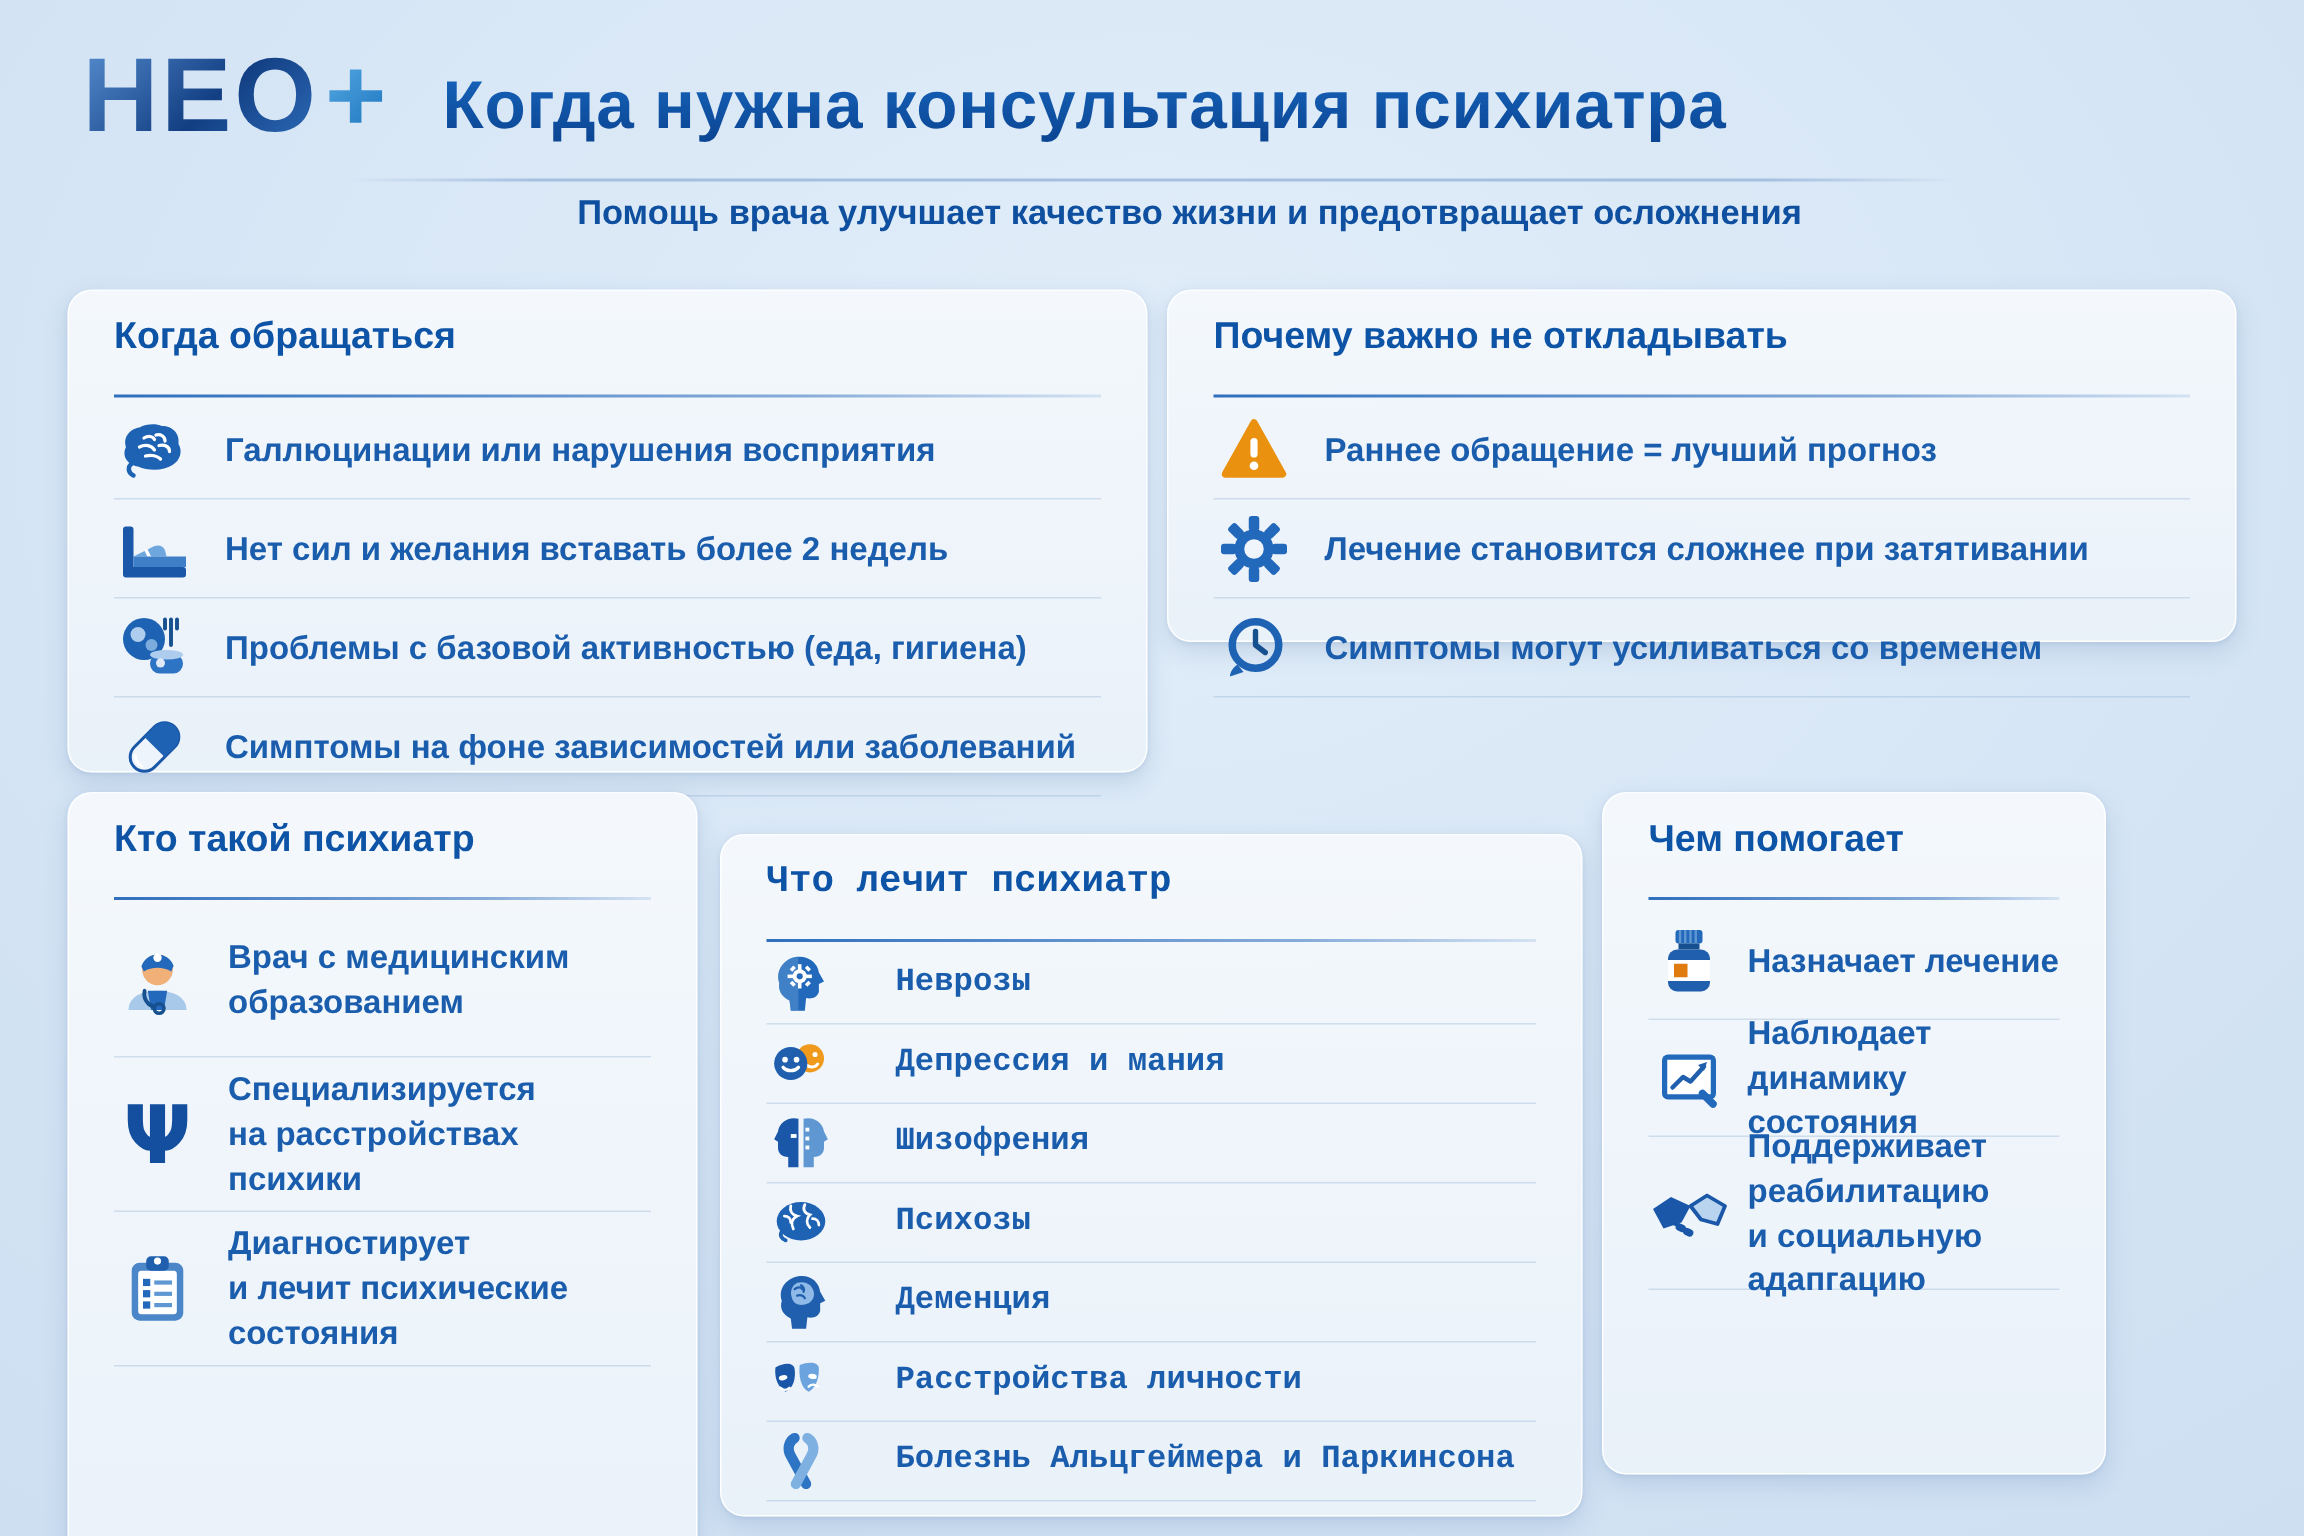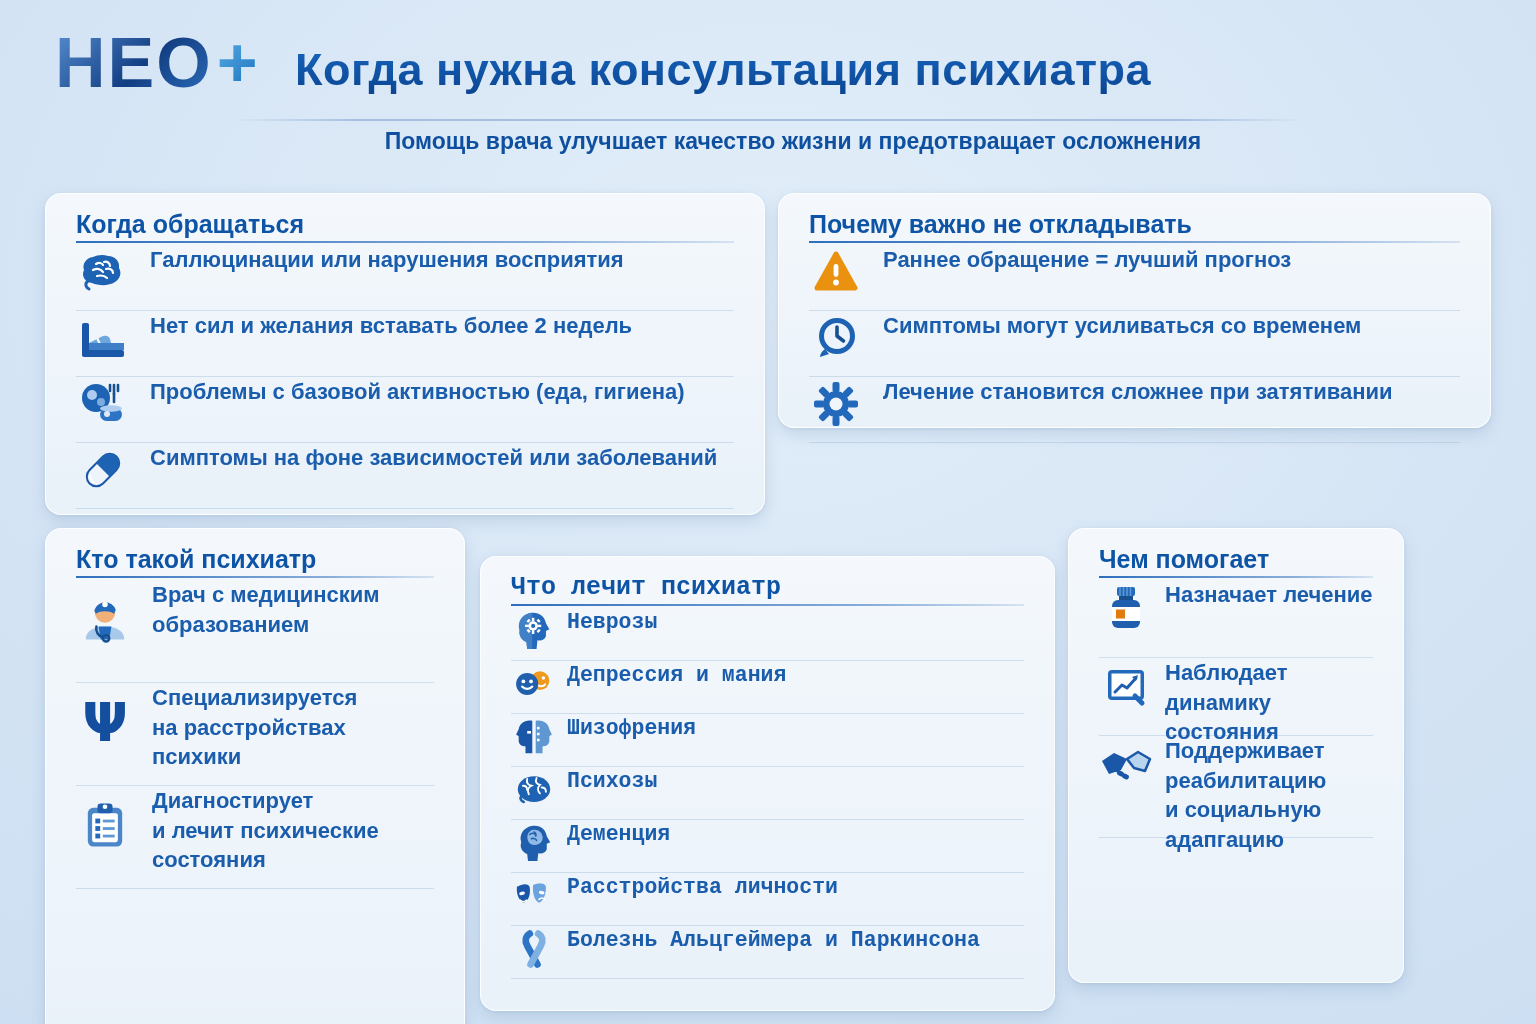--- a/index.html
+++ b/index.html
@@ -45,43 +45,43 @@
     box-shadow:0 6px 16px rgba(80,120,170,.20), 0 1px 3px rgba(80,120,170,.12);
     padding:16px 30px 10px 30px;
     display:flex; flex-direction:column;
   }
   #card-when   { left:45px;   top:193px; width:720px; height:322px; }
   #card-why    { left:778px;  top:193px; width:713px; height:235px; }
   #card-who    { left:45px;   top:528px; width:420px; height:556px; }
   #card-treats { left:480px;  top:556px; width:575px; height:455px;font-family:Liberation Mono, monospace; }
   #card-helps  { left:1068px; top:528px; width:336px; height:455px; }
   .card-title {
-    font-size:25px; font-weight:700; color:#0e54a6; padding-bottom:2px;
+    font-size:25px; font-weight:700; color:#0e54a6; padding-bottom:24px;
   }
   .title-rule {
     height:2px; flex:0 0 2px; margin-bottom:2px;
     background:linear-gradient(90deg,#2f6fbd 0%, rgba(47,111,189,.55) 70%, rgba(47,111,189,.15) 100%);
   }
   .rows { display:flex; flex-direction:column; }
   .row {
-    display:flex; gap:20px;
+    display:flex; align-items:center; gap:20px;
     border-bottom:1px solid rgba(130,165,205,.30);
   }
   .row .ic { display:flex; align-items:center; justify-content:center; }
   .lbl {
     font-size:22px; font-weight:600; color:#1b5dad;
     white-space:pre-line; line-height:1.35;
   }
   
   #card-when .row, #card-why .row { height:66px; flex:0 0 66px; }
   #card-when .ic, #card-why .ic { width:54px; flex:0 0 54px; height:54px; }
   #card-who .row { height:103px; flex:0 0 103px; }
   #card-who .ic { width:58px; flex:0 0 58px; height:78px; }
   #card-who .row { gap:18px; }
-  #card-treats .row { height:53px; flex:0 0 53px; gap:10px; }
+  #card-treats .row { height:53px; flex:0 0 53px; gap:40px; }
   #card-treats .ic { width:46px; flex:0 0 46px; height:46px; }
   #card-treats .lbl { font-size:21.5px; }
   #card-helps .row { height:78px; flex:0 0 78px; gap:12px; }
   #card-helps .row:last-child { height:102px; flex:0 0 102px; }
   #card-helps .ic { width:54px; flex:0 0 54px; height:56px; }
   svg { display:block; width:100%; height:100%; }
 </style>
 </head>
 <body>
 
@@ -166,49 +166,49 @@
     <div class="rows">
       <div class="row">
         <span class="ic">
           <svg viewBox="0 0 54 54">
               <path d="M27 9 L46 43 H8 Z" fill="#ea9210" stroke="#ea9210" stroke-width="5" stroke-linejoin="round"></path>
               <rect x="24.6" y="19" width="4.8" height="13" rx="2.4" fill="#fff"></rect>
               <circle cx="27" cy="37.5" r="2.9" fill="#fff"></circle>
             </svg>
         </span>
         <span class="lbl">Раннее обращение = лучший прогноз</span>
-      </div>
-      <div class="row">
-        <span class="ic">
-          <svg viewBox="0 0 54 54">
-              <circle cx="28" cy="25" r="15.5" fill="none" stroke="#1e62b4" stroke-width="5"></circle>
-              <path d="M28 16v9l6.5 5" stroke="#17508f" stroke-width="3.6" fill="none" stroke-linecap="round" stroke-linejoin="round"></path>
-              <path d="M16 38c-3 2-5 5-5 8l9-3z" fill="#1e62b4"></path>
-            </svg>
-        </span>
-        <span class="lbl">Симптомы могут усиливаться со временем</span>
       </div>
       <div class="row">
         <span class="ic">
           <svg viewBox="0 0 54 54">
               <g fill="#2268bb">
                 <circle cx="27" cy="27" r="13"></circle>
                 <rect x="23.5" y="5" width="7" height="10" rx="2"></rect>
                 <rect x="23.5" y="39" width="7" height="10" rx="2"></rect>
                 <rect x="5" y="23.5" width="10" height="7" rx="2"></rect>
                 <rect x="39" y="23.5" width="10" height="7" rx="2"></rect>
                 <rect x="23.5" y="5" width="7" height="10" rx="2" transform="rotate(45 27 27)"></rect>
                 <rect x="23.5" y="39" width="7" height="10" rx="2" transform="rotate(45 27 27)"></rect>
                 <rect x="5" y="23.5" width="10" height="7" rx="2" transform="rotate(45 27 27)"></rect>
                 <rect x="39" y="23.5" width="10" height="7" rx="2" transform="rotate(45 27 27)"></rect>
               </g>
               <circle cx="27" cy="27" r="6.5" fill="#f0f5fb"></circle>
             </svg>
         </span>
         <span class="lbl">Лечение становится сложнее при затятивании</span>
+      </div>
+      <div class="row">
+        <span class="ic">
+          <svg viewBox="0 0 54 54">
+              <circle cx="28" cy="25" r="15.5" fill="none" stroke="#1e62b4" stroke-width="5"></circle>
+              <path d="M28 16v9l6.5 5" stroke="#17508f" stroke-width="3.6" fill="none" stroke-linecap="round" stroke-linejoin="round"></path>
+              <path d="M16 38c-3 2-5 5-5 8l9-3z" fill="#1e62b4"></path>
+            </svg>
+        </span>
+        <span class="lbl">Симптомы могут усиливаться со временем</span>
       </div>
     </div>
   </div>
 
   <div class="card" id="card-who">
     <div class="card-title">Кто такой психиатр</div>
     <div class="title-rule"></div>
     <div class="rows">
       <div class="row">
         <span class="ic">

